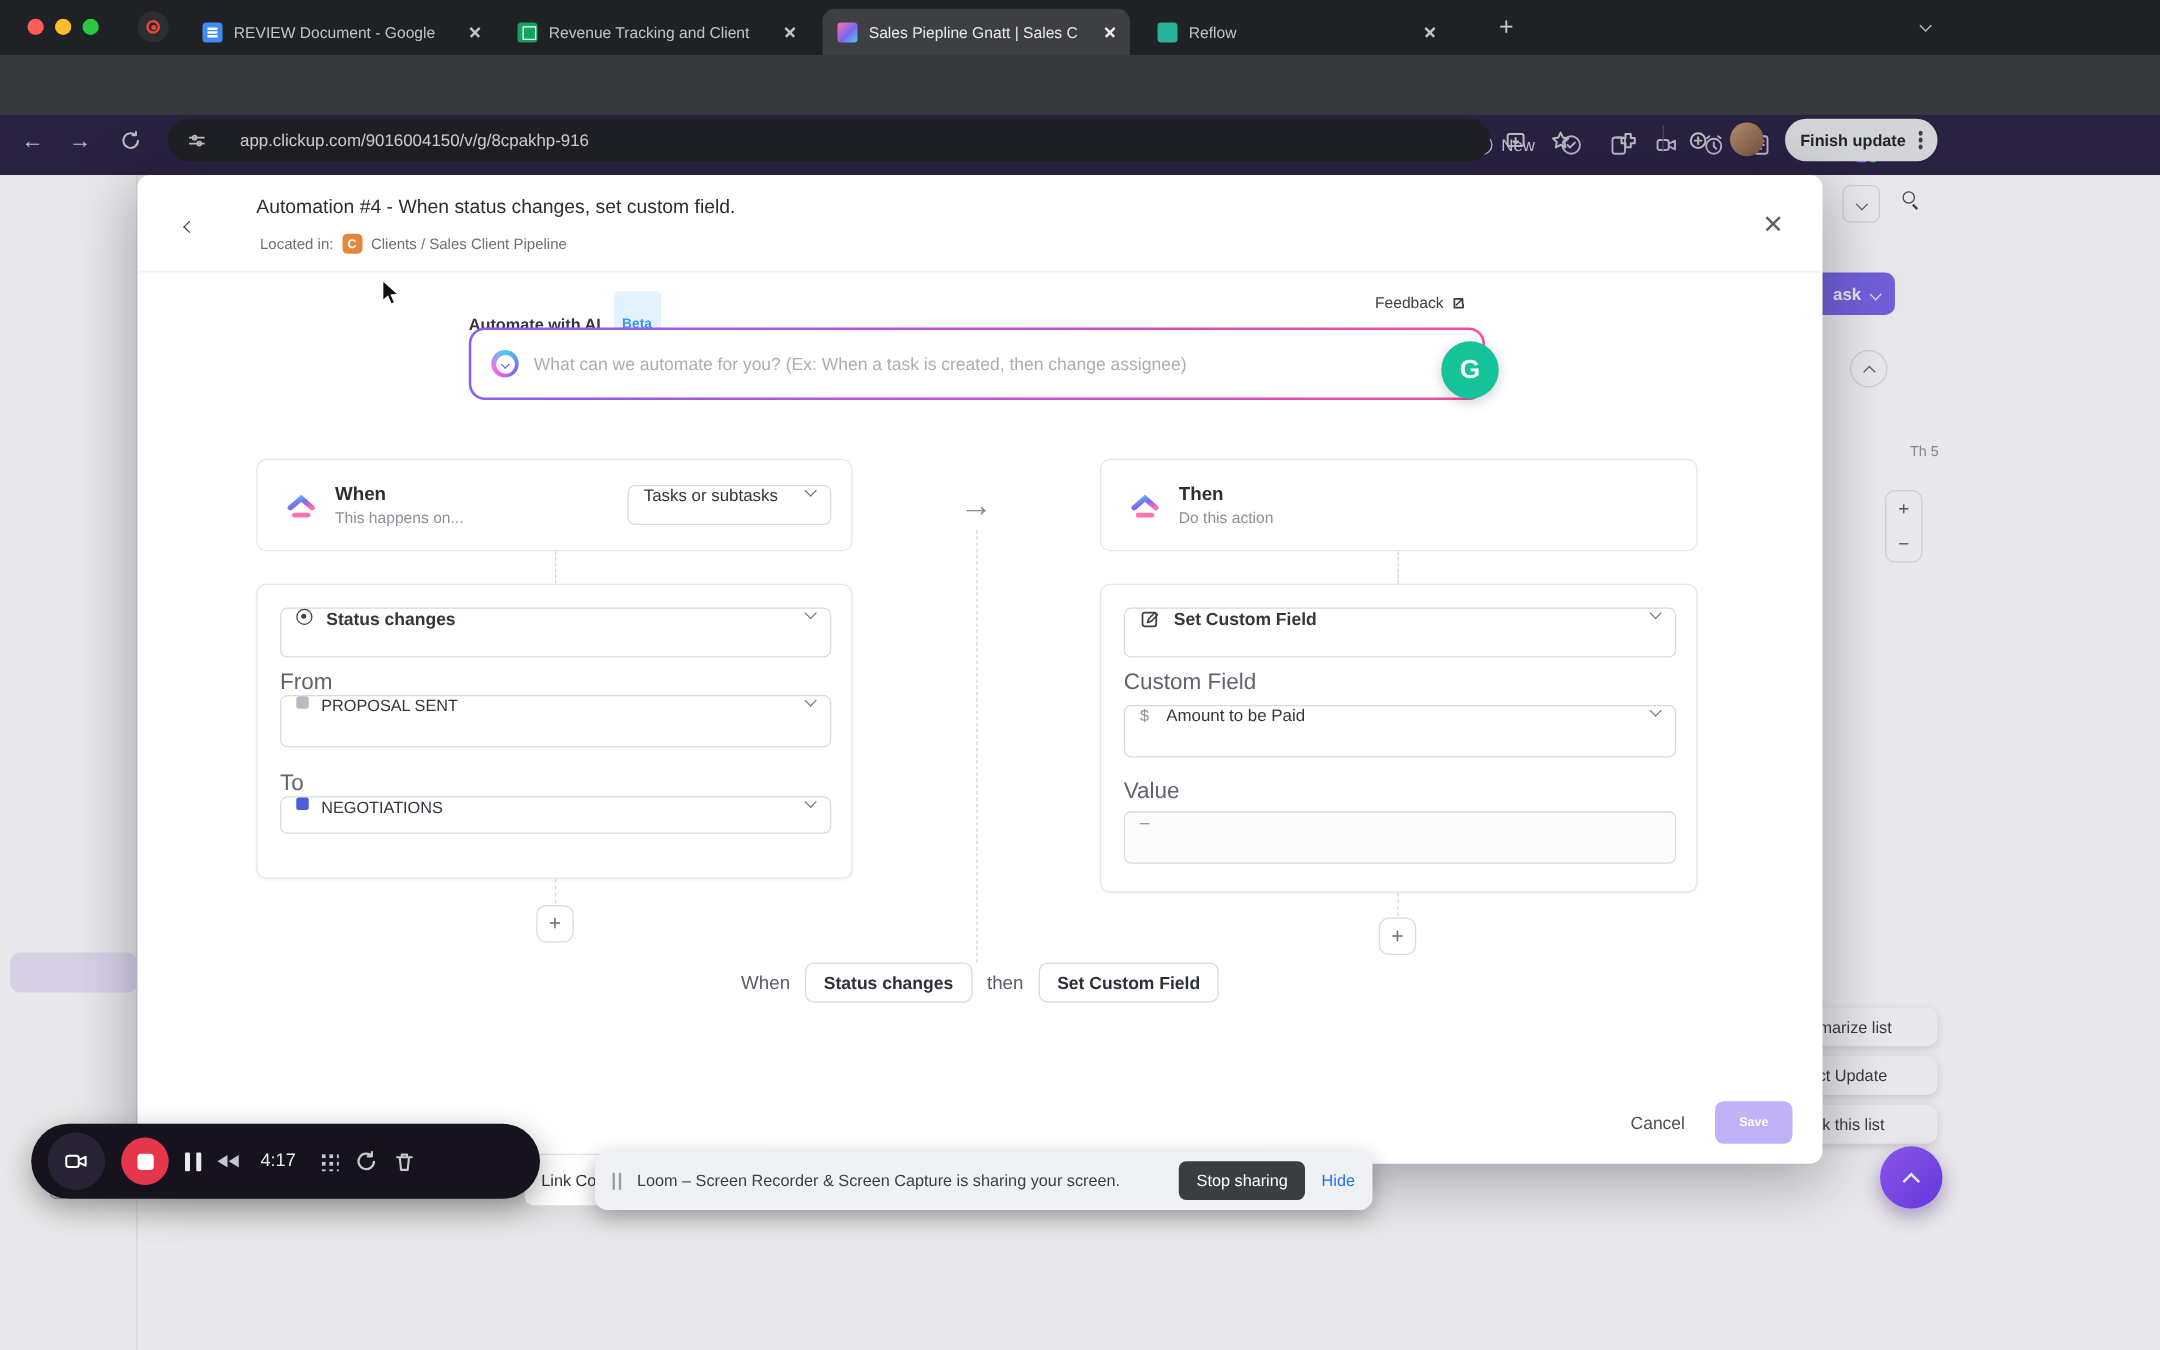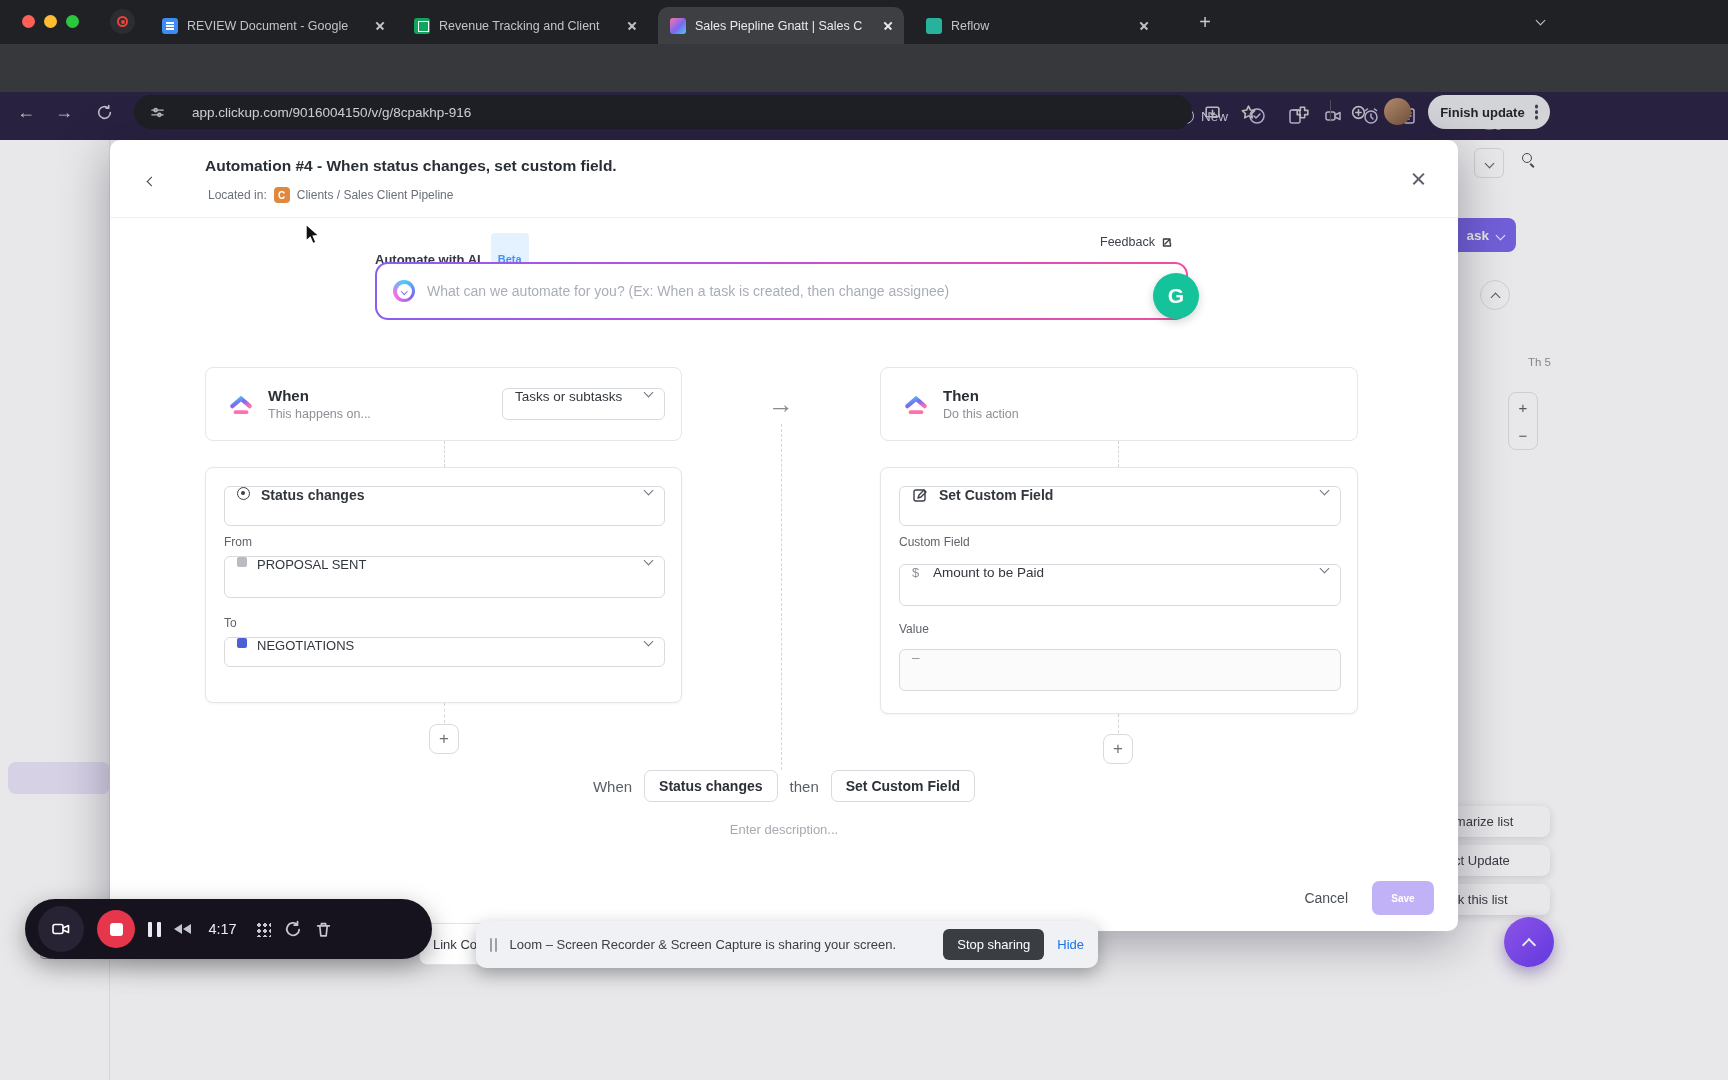--- a/index.html
+++ b/index.html
@@ -83,21 +83,21 @@
 .zoomrail{width:30px;height:58px;background:#fff;border:1px solid #e2e3e7;border-radius:8px;display:flex;flex-direction:column;align-items:center;justify-content:space-around;color:#5a5f67;font-size:15px}
 .fragcard{background:#fff;border-radius:8px;box-shadow:0 2px 8px rgba(20,20,40,.15);color:#3b3f46;font-size:13px;display:flex;align-items:center;padding-left:16px;width:122px;height:31px;white-space:nowrap}
 .gantt-lab{font-size:11.5px;color:#8f939b}
 .aiball{position:absolute;left:1504px;top:917px;width:50px;height:50px;border-radius:50%;background:linear-gradient(135deg,#9a5cff,#6a3df2);z-index:20;display:flex;align-items:center;justify-content:center;box-shadow:0 6px 16px rgba(60,30,140,.4);color:#fff}
 .aiball .chv{border-width:2.5px;width:10px;height:10px}
 
 
 .modal{position:absolute;left:110px;top:140px;width:1348px;height:791px;background:#fff;border-radius:10px;box-shadow:0 10px 50px rgba(15,15,35,.35);z-index:40}
 .m-head{position:absolute;left:0;top:0;width:100%;height:78px;border-bottom:1px solid #eef0f2}
 .m-back{position:absolute;left:28px;top:28px;width:26px;height:26px;display:flex;align-items:center;justify-content:center;color:#3c4047}
-.m-title{position:absolute;left:95px;top:17px;font-size:15.5px;font-weight:700;color:#2a2e35}
+.m-title{position:absolute;left:95px;top:17px;font-size:15.5px;font-weight:400;color:#2a2e35}
 .m-located{position:absolute;left:98px;top:47px;display:flex;align-items:center;gap:7px;font-size:12px;color:#6b7078}
 .m-badge{width:16px;height:16px;border-radius:4px;background:#e0893e;color:#fff;font-size:10px;font-weight:700;display:flex;align-items:center;justify-content:center}
 .m-close{position:absolute;left:1298px;top:28px;width:22px;height:22px;color:#5c6169}
 .m-close::before,.m-close::after{content:"";position:absolute;left:3px;top:10px;width:15px;height:1.7px;background:currentColor}
 .m-close::before{transform:rotate(45deg)}.m-close::after{transform:rotate(-45deg)}
 .ai-label-row{position:absolute;left:265px;top:93px;display:flex;align-items:center;gap:10px}
 .ai-label{font-size:13px;font-weight:600;color:#33373e}
 .beta{background:#e4f1fe;color:#3d95f5;font-size:11px;font-weight:600;padding:20px 7px;border-radius:4px}
 .feedback{position:absolute;left:990px;top:95px;display:flex;gap:6px;align-items:center;font-size:12.5px;color:#3c4148}
 .fsvg{stroke:#3c4148;fill:none;stroke-width:1.4;stroke-linecap:round;stroke-linejoin:round}
@@ -109,21 +109,21 @@
 .ai-ph{font-size:14px;color:#a9aeb6}
 .gram{position:absolute;left:1043px;top:133px;width:46px;height:46px;border-radius:50%;background:#15c39a;color:#fff;font-size:21px;font-weight:700;display:flex;align-items:center;justify-content:center;box-shadow:0 3px 10px rgba(0,0,0,.18);z-index:2}
 .card{position:absolute;background:#fff;border:1px solid #e5e6ea;border-radius:8px}
 .wt{display:flex;align-items:center;padding-left:22px;gap:14px;height:100%}
 .wt-title{font-size:15px;font-weight:700;color:#2a2e35}
 .wt-sub{font-size:12.5px;color:#8c9097;margin-top:3px}
 .dd{display:flex;align-items:flex-start;border:1px solid #d8dade;border-radius:6px;background:#fff;color:#32363d;padding:0 12px}
 .dd .lbl{flex:1;font-size:13.5px}
 .dd .chv{color:#6d727a;margin-left:8px;flex:none}
 .dd.strong .lbl{font-weight:600;font-size:14px}
-.fieldlab{position:absolute;font-size:12px;color:#5f646c}
+.fieldlab{position:absolute;font-size:18px;color:#5f646c}
 .sq{width:10px;height:10px;border-radius:2px;flex:none;margin-right:10px}
 .dash-v{position:absolute;width:0;border-left:1.5px dashed #d3d5da}
 .plusbtn{position:absolute;width:30px;height:30px;border:1px solid #d8dade;border-radius:8px;background:#fff;color:#6d727a;display:flex;align-items:center;justify-content:center;font-size:17px}
 .plusbtn::before{content:"+"}
 .arrowmid{position:absolute;left:650px;top:247px;width:42px;height:34px;display:flex;align-items:center;justify-content:center;color:#878d96;font-size:26px;background:#fff}
 .arrowmid::before{content:"→"}
 .ico-status{width:13px;height:13px;border:1.6px solid #3c4047;border-radius:50%;position:relative;flex:none;margin-right:11px}
 .ico-status::after{content:"";position:absolute;left:2.6px;top:2.6px;width:4.4px;height:4.4px;border-radius:50%;background:#3c4047}
 .msvg{stroke:#3c4047;fill:none;stroke-width:1.4;stroke-linecap:round;stroke-linejoin:round;flex:none;margin-right:11px}
 .dollar{width:14px;color:#8a8f96;font-size:13px;flex:none;margin-right:7px}
@@ -570,21 +570,20 @@
 
     <div class="plusbtn" style="left:319px;top:584px"></div>
     <div class="plusbtn" style="left:993px;top:594px"></div>
 
     <div class="summary">
       <span>When</span>
       <span class="chip">Status changes</span>
       <span>then</span>
       <span class="chip">Set Custom Field</span>
     </div>
-    <div class="desc-ph">Enter description...</div>
 
     <div class="m-foot">
       <span class="cancel">Cancel</span>
       <span class="save">Save</span>
     </div>
   </div>
 
   <div class="loom">
     <span class="cam">
       <svg width="20" height="20" viewBox="0 0 20 20" class="lico" style="stroke:#fff">

